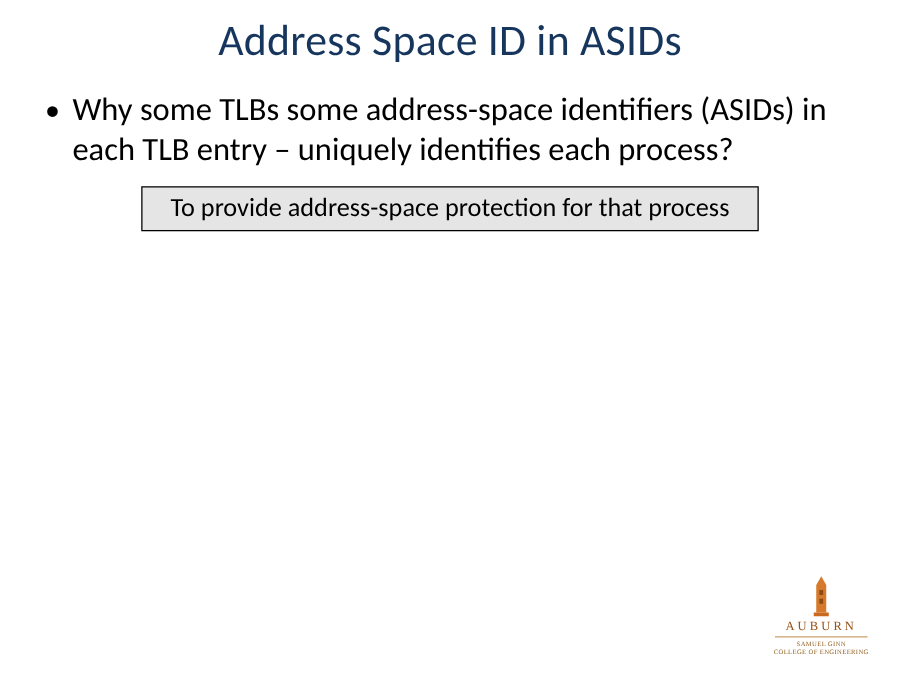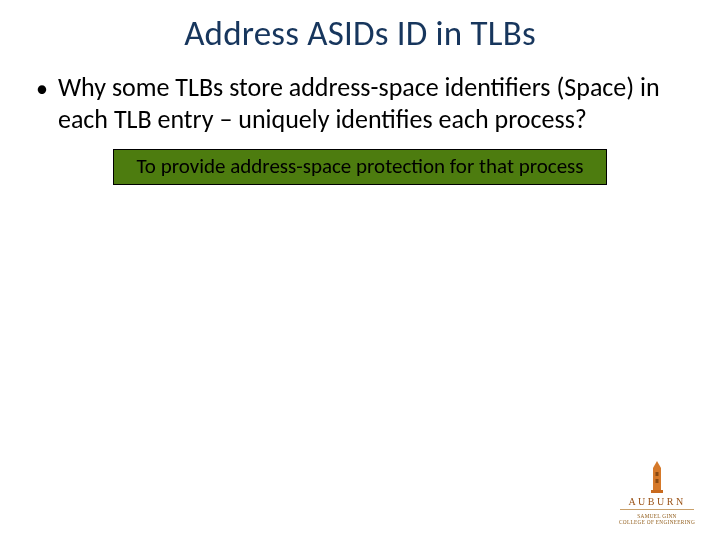--- a/index.html
+++ b/index.html
@@ -34,21 +34,21 @@
     flex: 0 0 auto;
   }
   .bullet-text {
     font-size: 26px;
     color: #000;
     padding-right: 18px;
   }
   .answer-box {
     margin: 14px auto 0 auto;
     width: 494px;
-    background: #4d7c0f;
+    background: #e5e5e5;
     border: 1.5px solid #000;
     padding: 3px 8px 5px 8px;
     font-size: 21px;
     text-align: center;
     color: #000;
   }
   .logo {
     position: absolute;
     right: 24px;
     bottom: 14px;
@@ -79,26 +79,26 @@
     color: #93601f;
     line-height: 1.25;
     font-variant: small-caps;
   }
 </style>
 </head>
 <body>
 
 <div class="slide">
 
-  <h1 class="title">Address ASIDs ID in TLBs</h1>
+  <h1 class="title">Address Space ID in ASIDs</h1>
 
   <div class="body">
     <div class="bullet-row">
       <div class="bullet-dot">•</div>
-      <div class="bullet-text">Why some TLBs store address-space identifiers (Space) in each TLB entry – uniquely identifies each process?</div>
+      <div class="bullet-text">Why some TLBs some address-space identifiers (ASIDs) in each TLB entry – uniquely identifies each process?</div>
     </div>
 
     <div class="answer-box">To provide address-space protection for that process</div>
   </div>
 
   <div class="logo">
     <svg class="tower" width="24" height="34" viewBox="0 0 24 34">
       <rect x="8" y="8" width="8" height="22" fill="#d5792a"></rect>
       <rect x="6" y="30" width="12" height="3" fill="#c96a1e"></rect>
       <polygon points="8,8 12,1 16,8" fill="#d5792a"></polygon>

